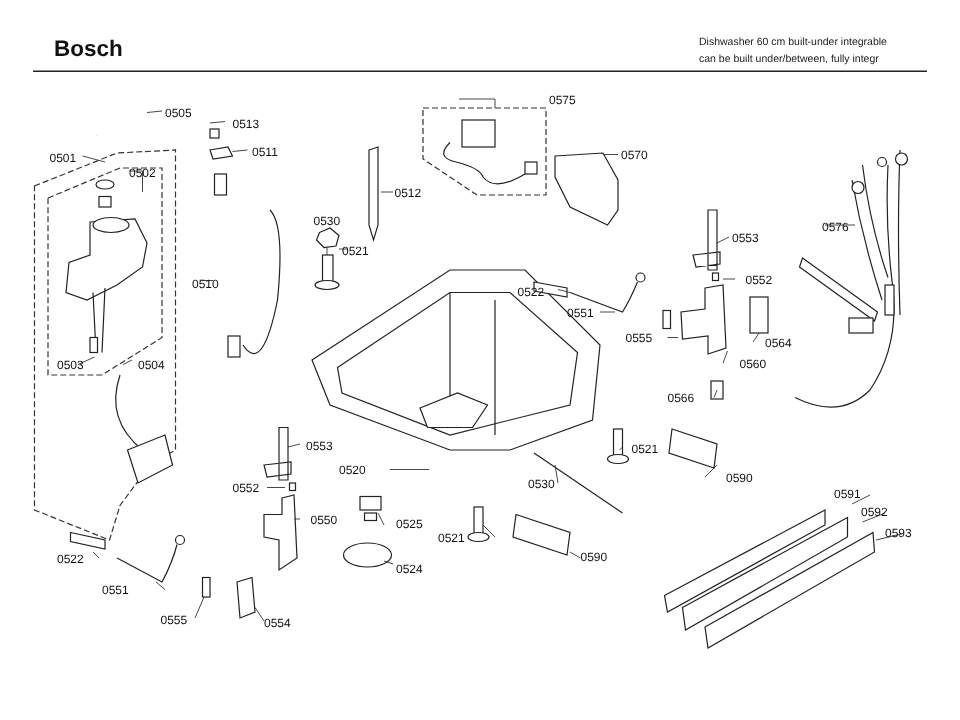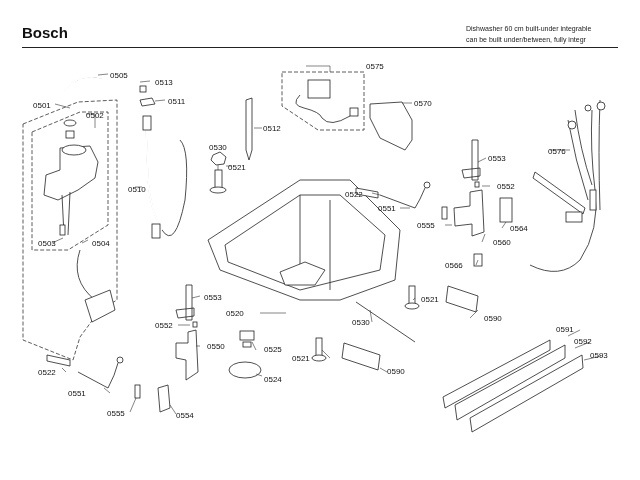--- a/index.html
+++ b/index.html
@@ -1,17 +1,17 @@
 <!DOCTYPE html>
 <html><head>
 <meta charset="utf-8">
 <style>
   html,body{margin:0;padding:0;background:#fff;}
   body{width:640px;height:480px;position:relative;overflow:hidden;font-family:"Liberation Sans",sans-serif;color:#111;}
-  .brand{position:absolute;left:22px;top:24px;font-size:15px;font-weight:bold;}
+  .brand{position:absolute;left:36px;top:24px;font-size:15px;font-weight:bold;}
   .desc{position:absolute;left:466px;top:23px;font-size:7px;line-height:11px;color:#222;white-space:nowrap;}
   .rule{position:absolute;left:22px;top:47px;width:596px;height:1px;background:#222;}
   svg{position:absolute;left:0;top:0;}
   .lbl{font-family:"Liberation Sans",sans-serif;font-size:8px;fill:#111;}
   .p{fill:#fff;stroke:#222;stroke-width:0.8;}
   .l{fill:none;stroke:#222;stroke-width:0.8;}
   .d{fill:none;stroke:#333;stroke-width:0.8;stroke-dasharray:4 2;}
   .ld{fill:none;stroke:#333;stroke-width:0.6;}
 </style>
 </head>

